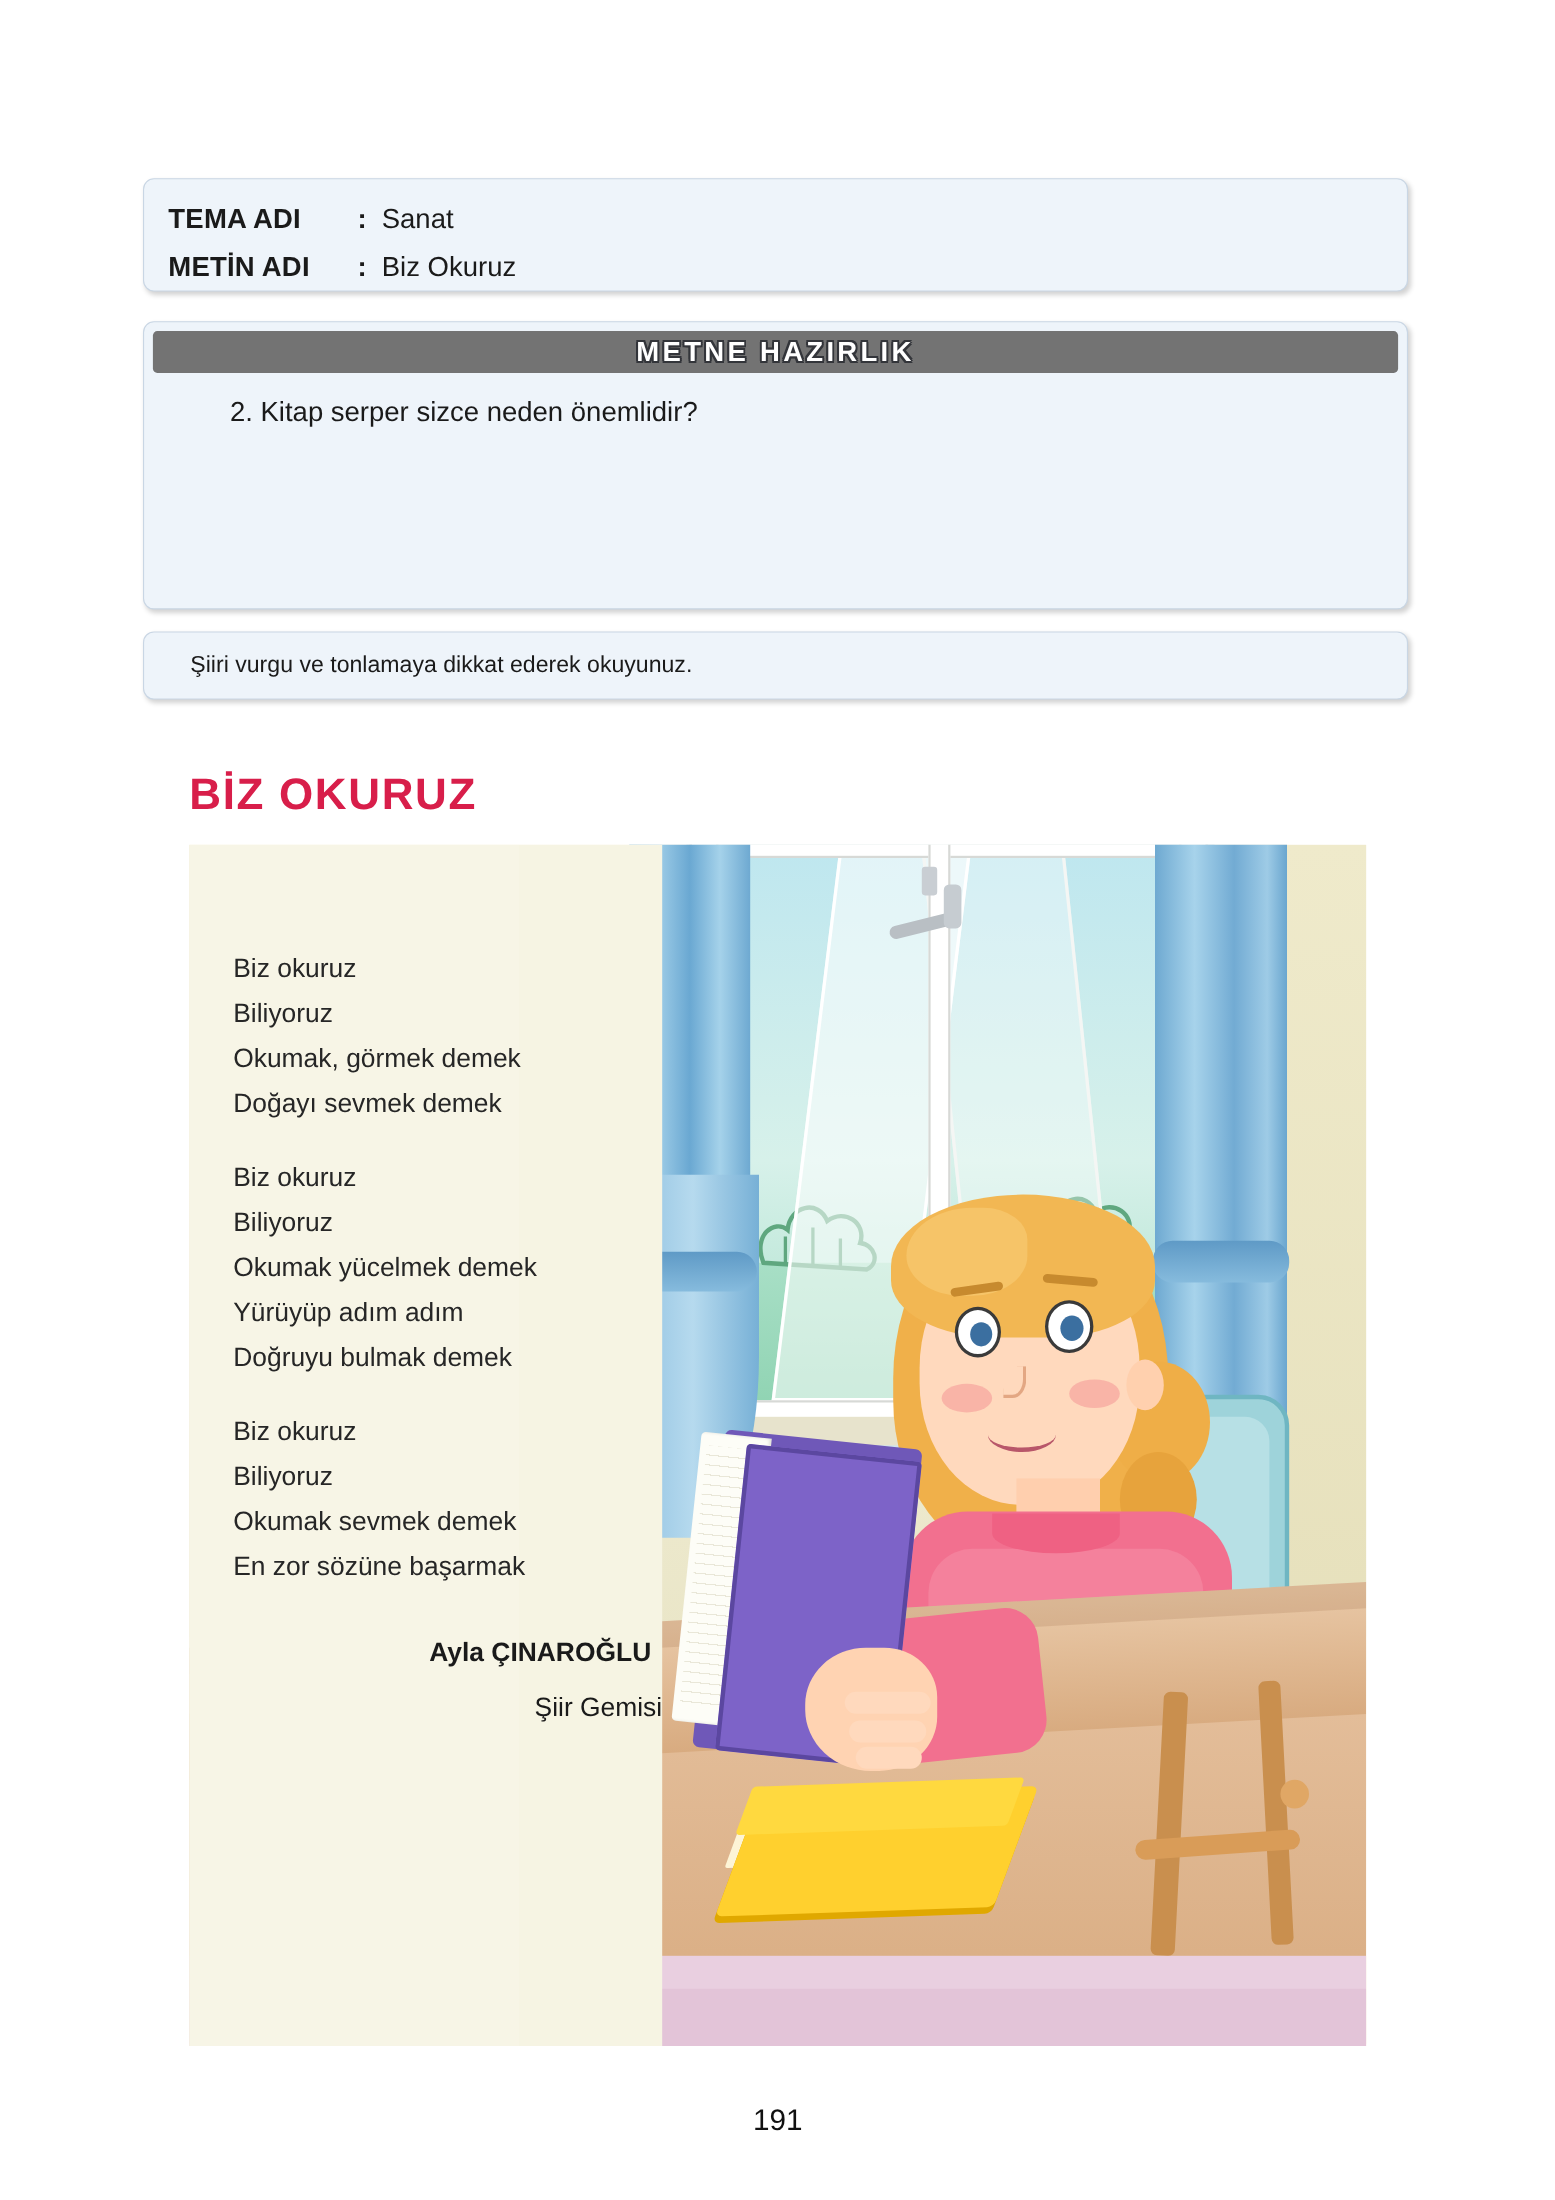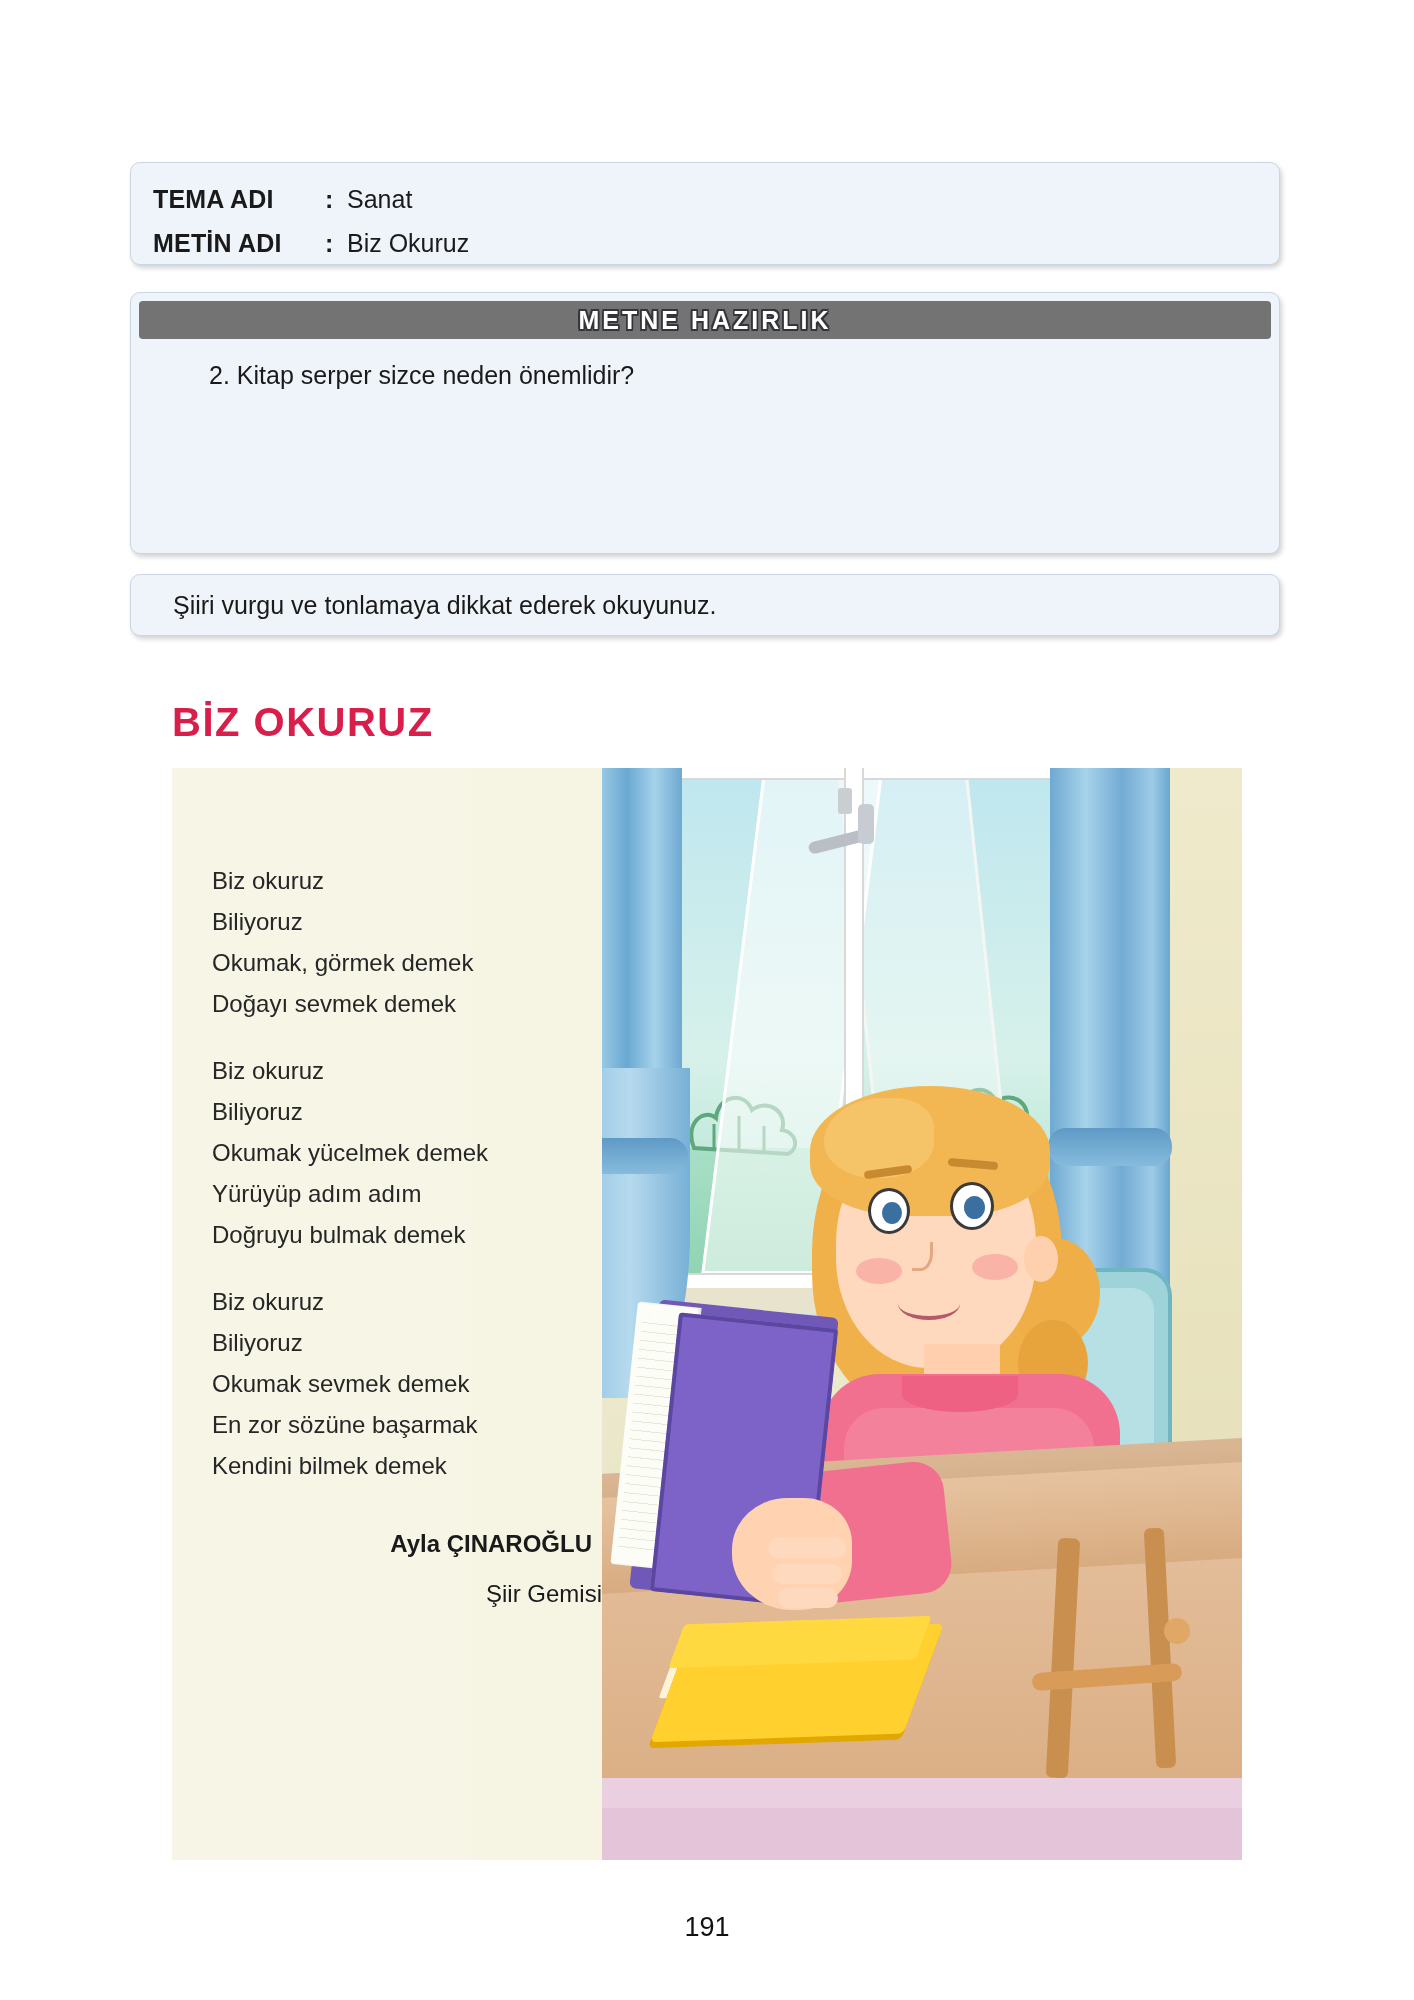--- a/index.html
+++ b/index.html
@@ -57,21 +57,21 @@
   }
   .q-para .num{font-weight:bold;}
   .q-two{
     font-size:25px;line-height:44px;
     margin:14px 38px 0 38px;
     text-indent:40px;
   }
 
   
   #readBox{left:130px;top:550px;width:1150px;height:62px;display:flex;align-items:center;padding-left:42px;}
-  #readBox .txt{font-size:25px;}
+  #readBox .txt{font-size:21px;}
 
   
   #poemTitle{
     position:absolute;left:172px;top:700px;
     font-size:40px;font-weight:bold;letter-spacing:1.5px;
     color:#d81e4a;
   }
 
   
   #illus{
@@ -330,21 +330,20 @@
         <div class="poem-line">Okumak yücelmek demek</div>
         <div class="poem-line">Yürüyüp adım adım</div>
         <div class="poem-line">Doğruyu bulmak demek</div>
       </div>
       <div class="poem-gap"></div>
       <div>
         <div class="poem-line">Biz okuruz</div>
         <div class="poem-line">Biliyoruz</div>
         <div class="poem-line">Okumak sevmek demek</div>
         <div class="poem-line">En zor sözüne başarmak</div>
-        <div class="poem-line">Kendini bilmek demek</div>
       </div>
       <div class="poem-author">Ayla ÇINAROĞLU</div>
       <div class="poem-source">Şiir Gemisi</div>
     </div>
 
   </div>
 
   <div id="pageNum">191</div>
 
 </div>

